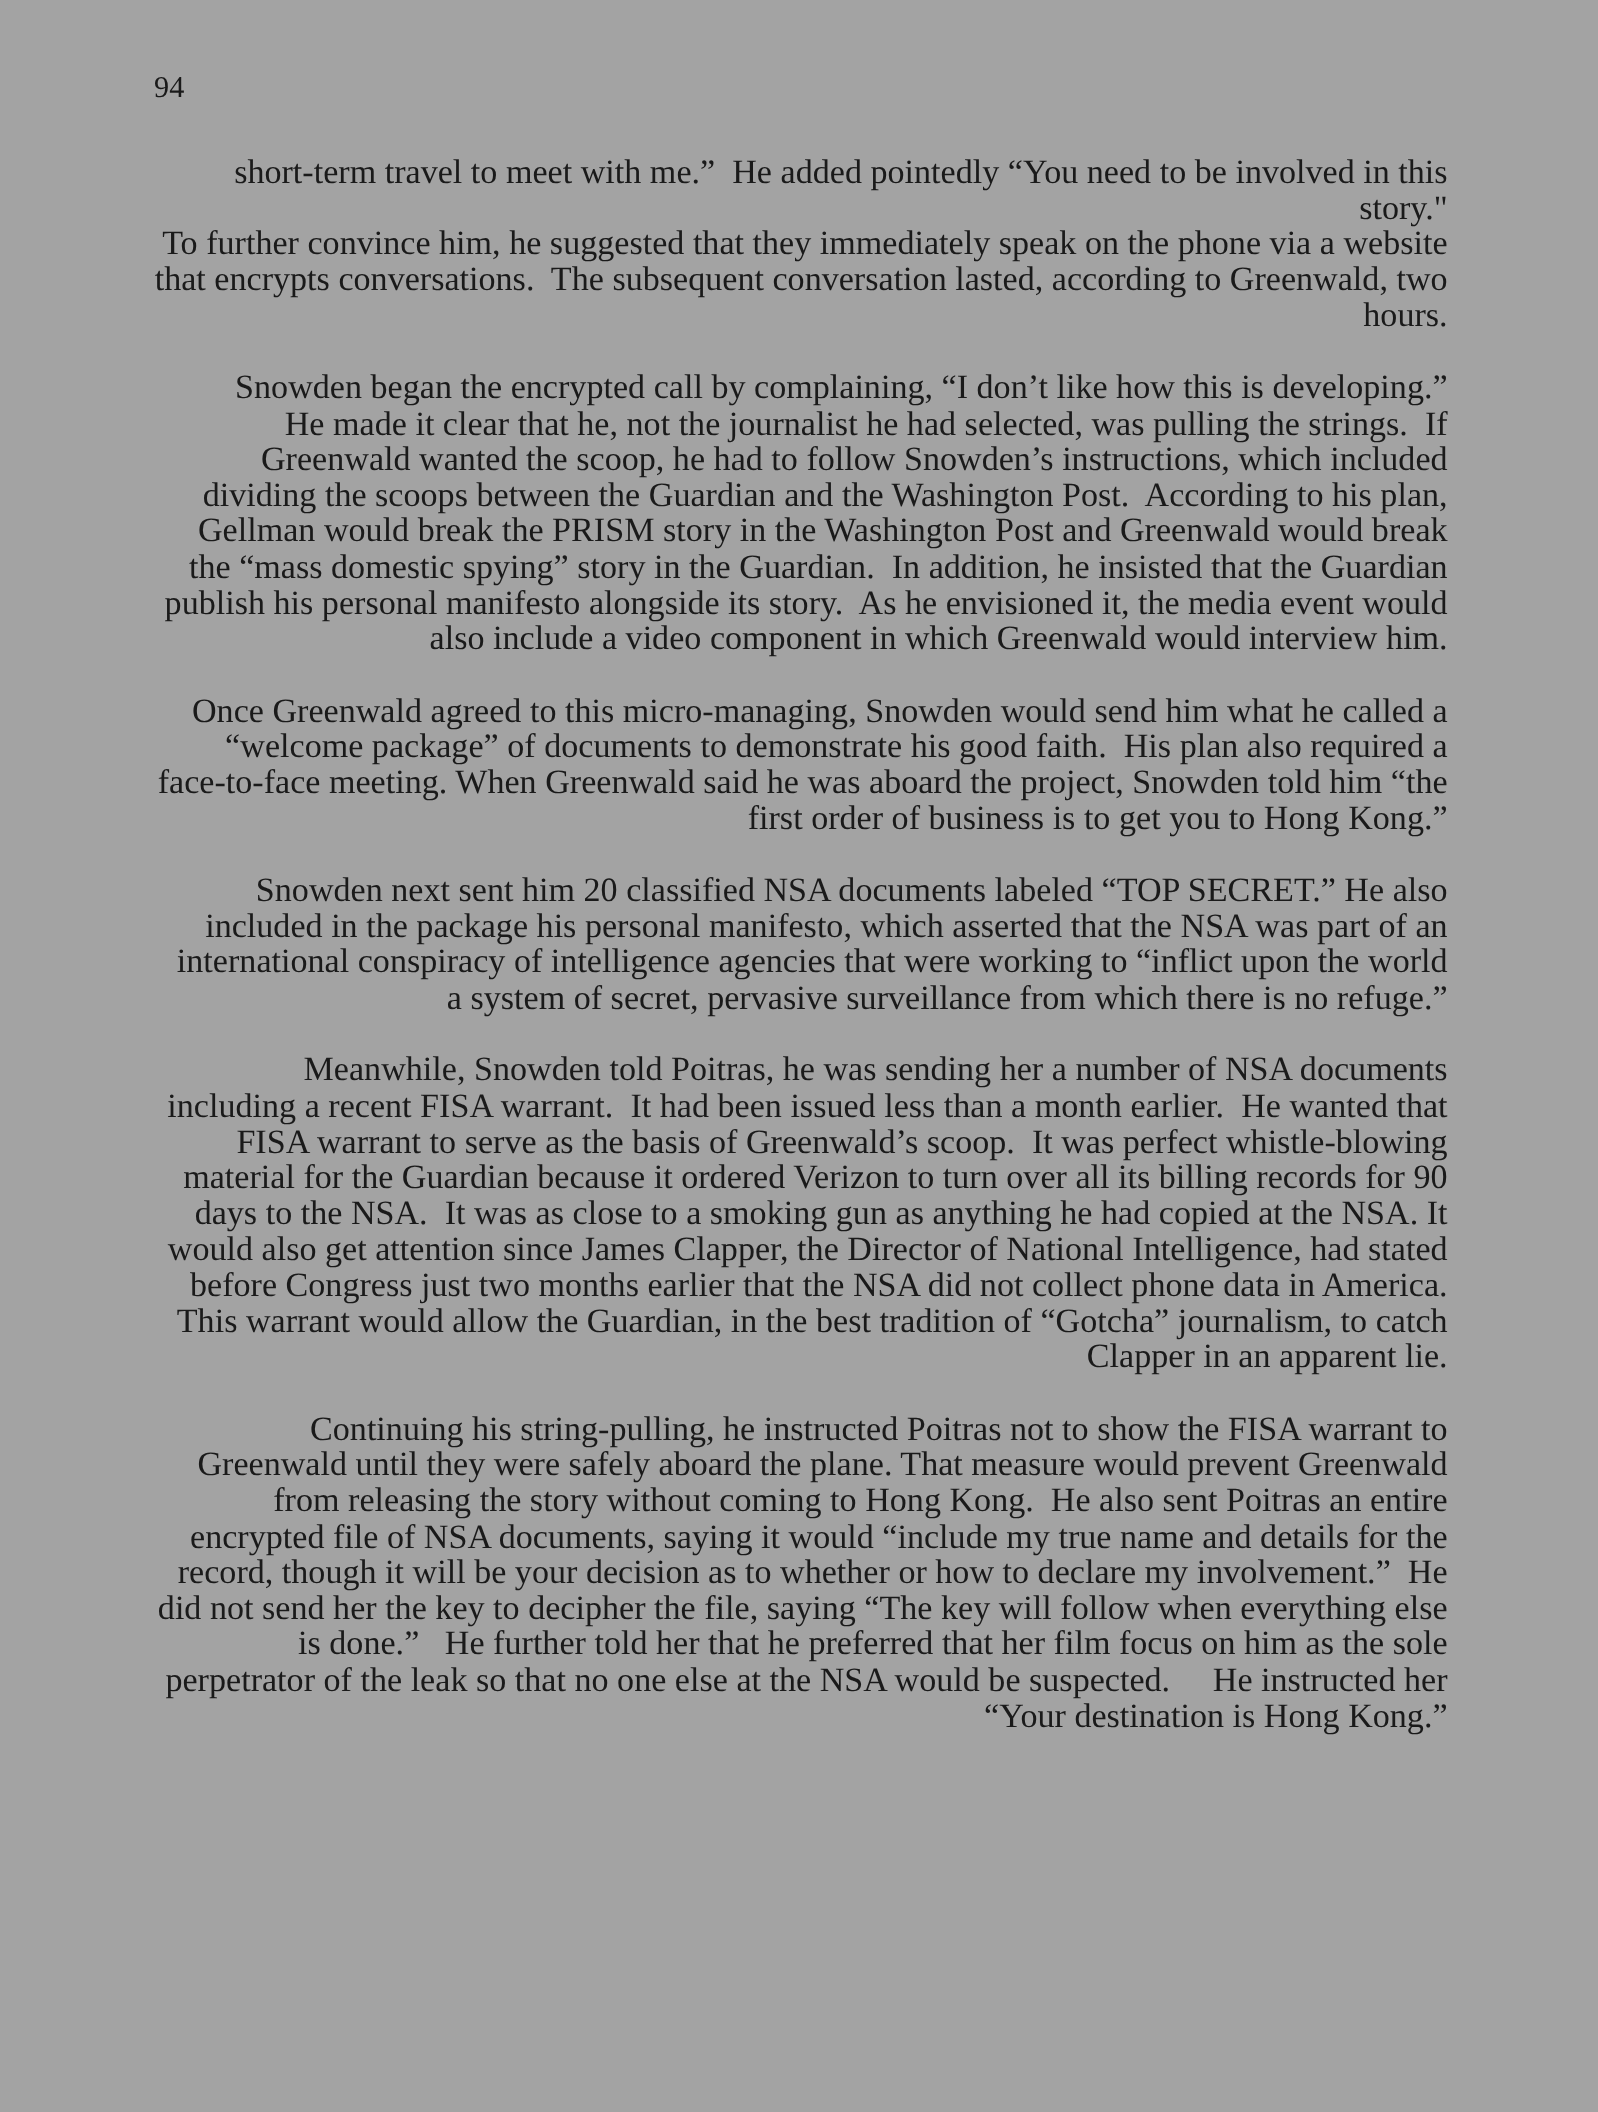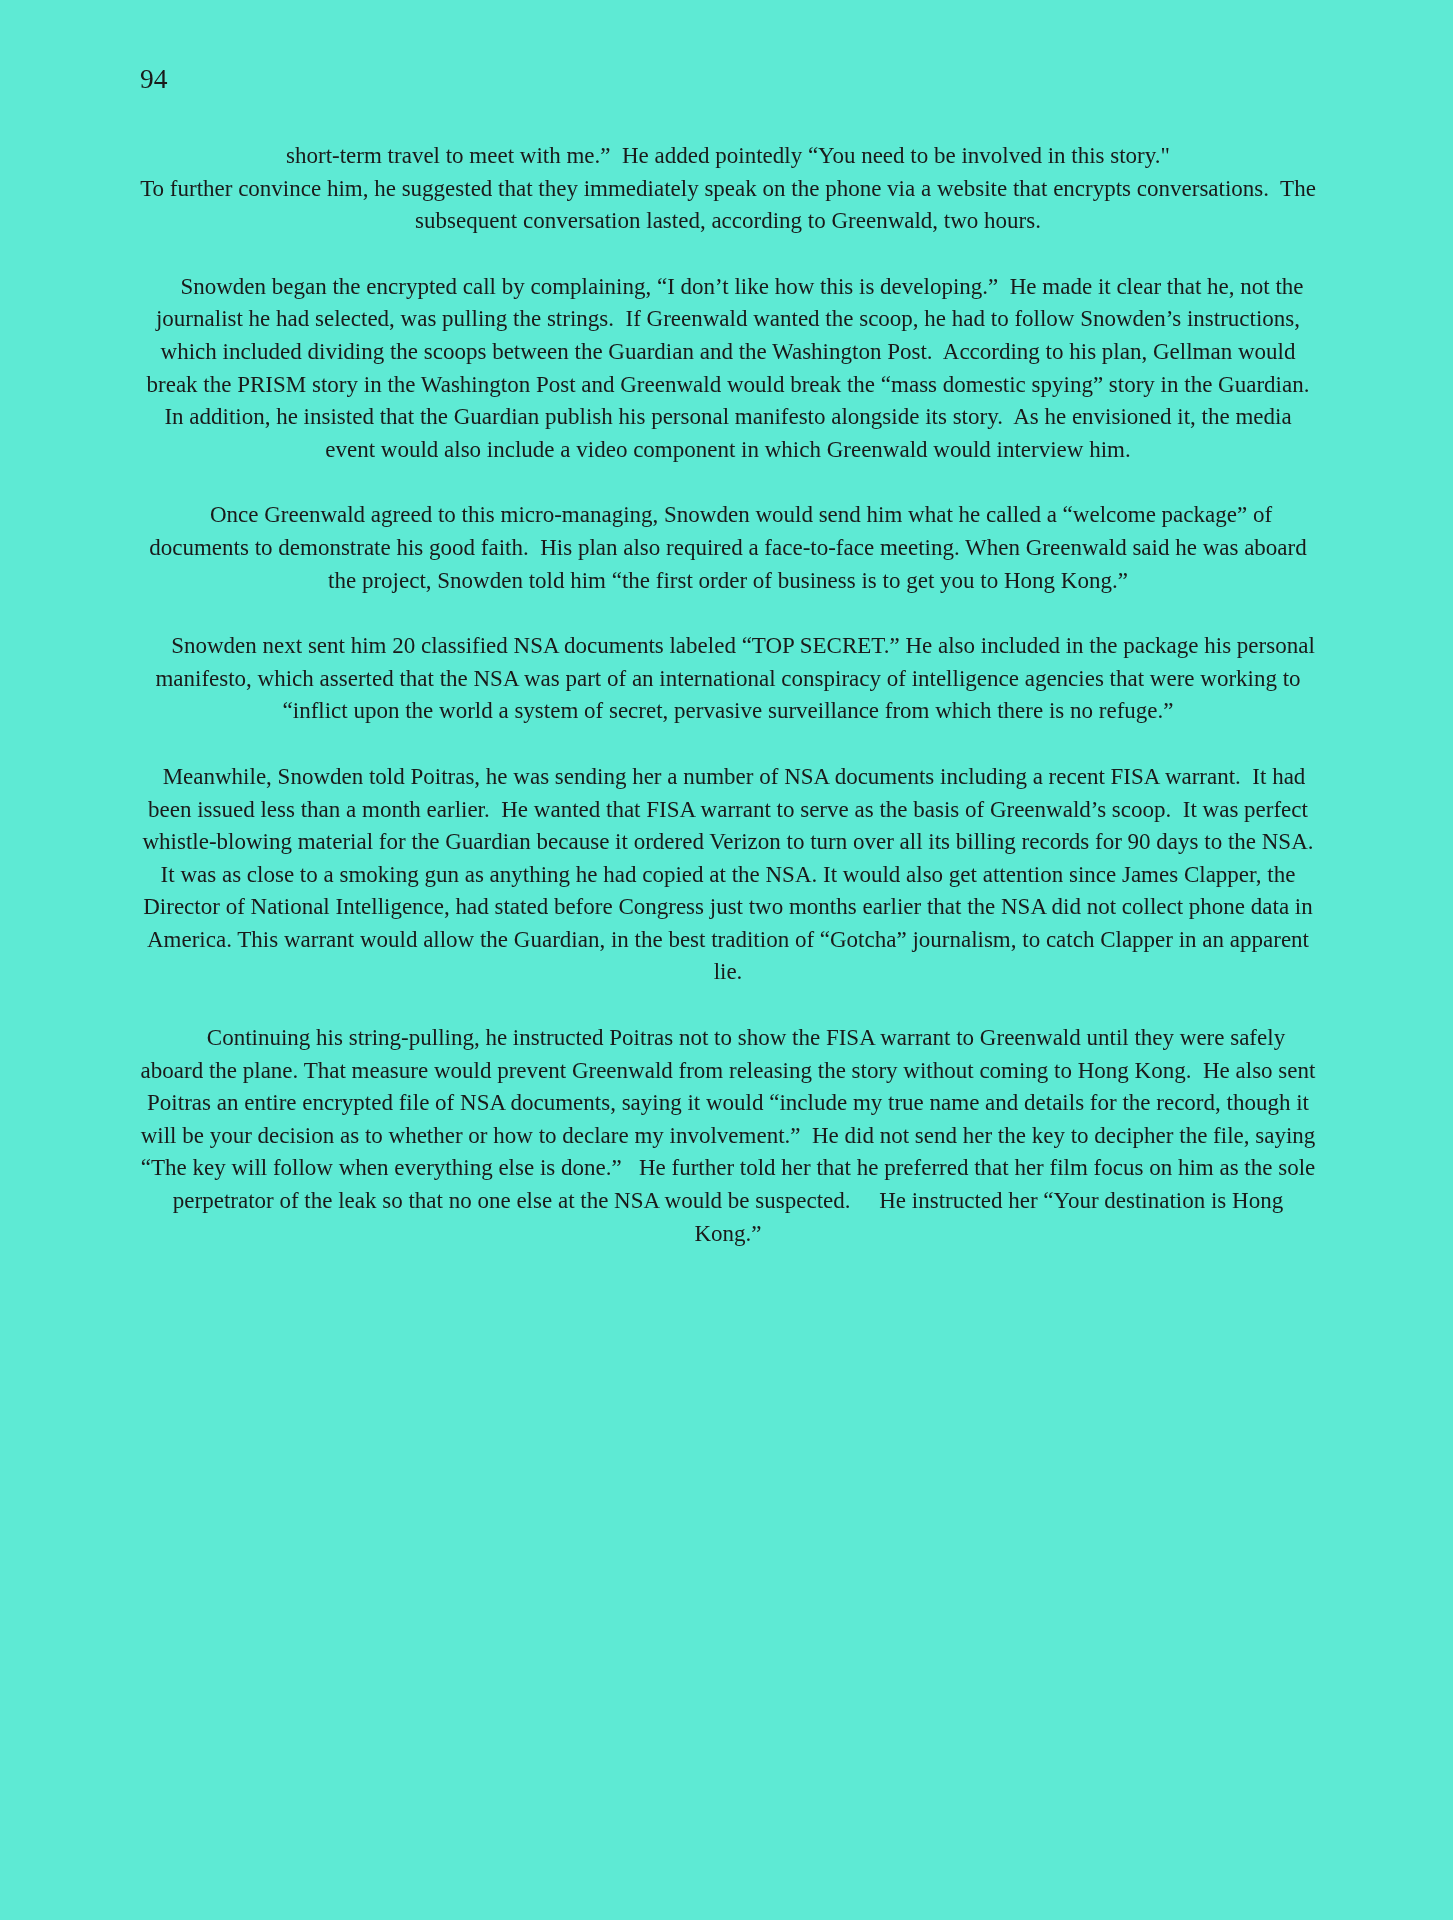--- a/index.html
+++ b/index.html
@@ -11,41 +11,41 @@
     width: 1453px;
     height: 1920px;
     position: relative;
     overflow: hidden;
     font-family: "Liberation Serif", serif;
     color: #1a1a1a;
   }
   .page {
     position: absolute;
     inset: 0;
-    background: #5eead4;
+    background: #a3a3a3;
   }
   .page-number {
     position: absolute;
     left: 140px;
     top: 62px;
     font-size: 27.5px;
     line-height: 33px;
   }
   .doc-body {
     position: absolute;
     left: 140px;
     top: 140px;
     width: 1176px;
   }
   .doc-body p {
     margin: 0 0 33px 0;
-    font-size: 23px;
+    font-size: 31px;
     line-height: 32.6px;
     white-space: pre-wrap;
-    text-align: center;
+    text-align: right;
   }
   .doc-body p span.italic {
   }
   .bates-footer {
     position: absolute;
     right: 92px;
     top: 1866px;
     font-family: "Liberation Sans", sans-serif;
     font-size: 29px;
     line-height: 34px;

